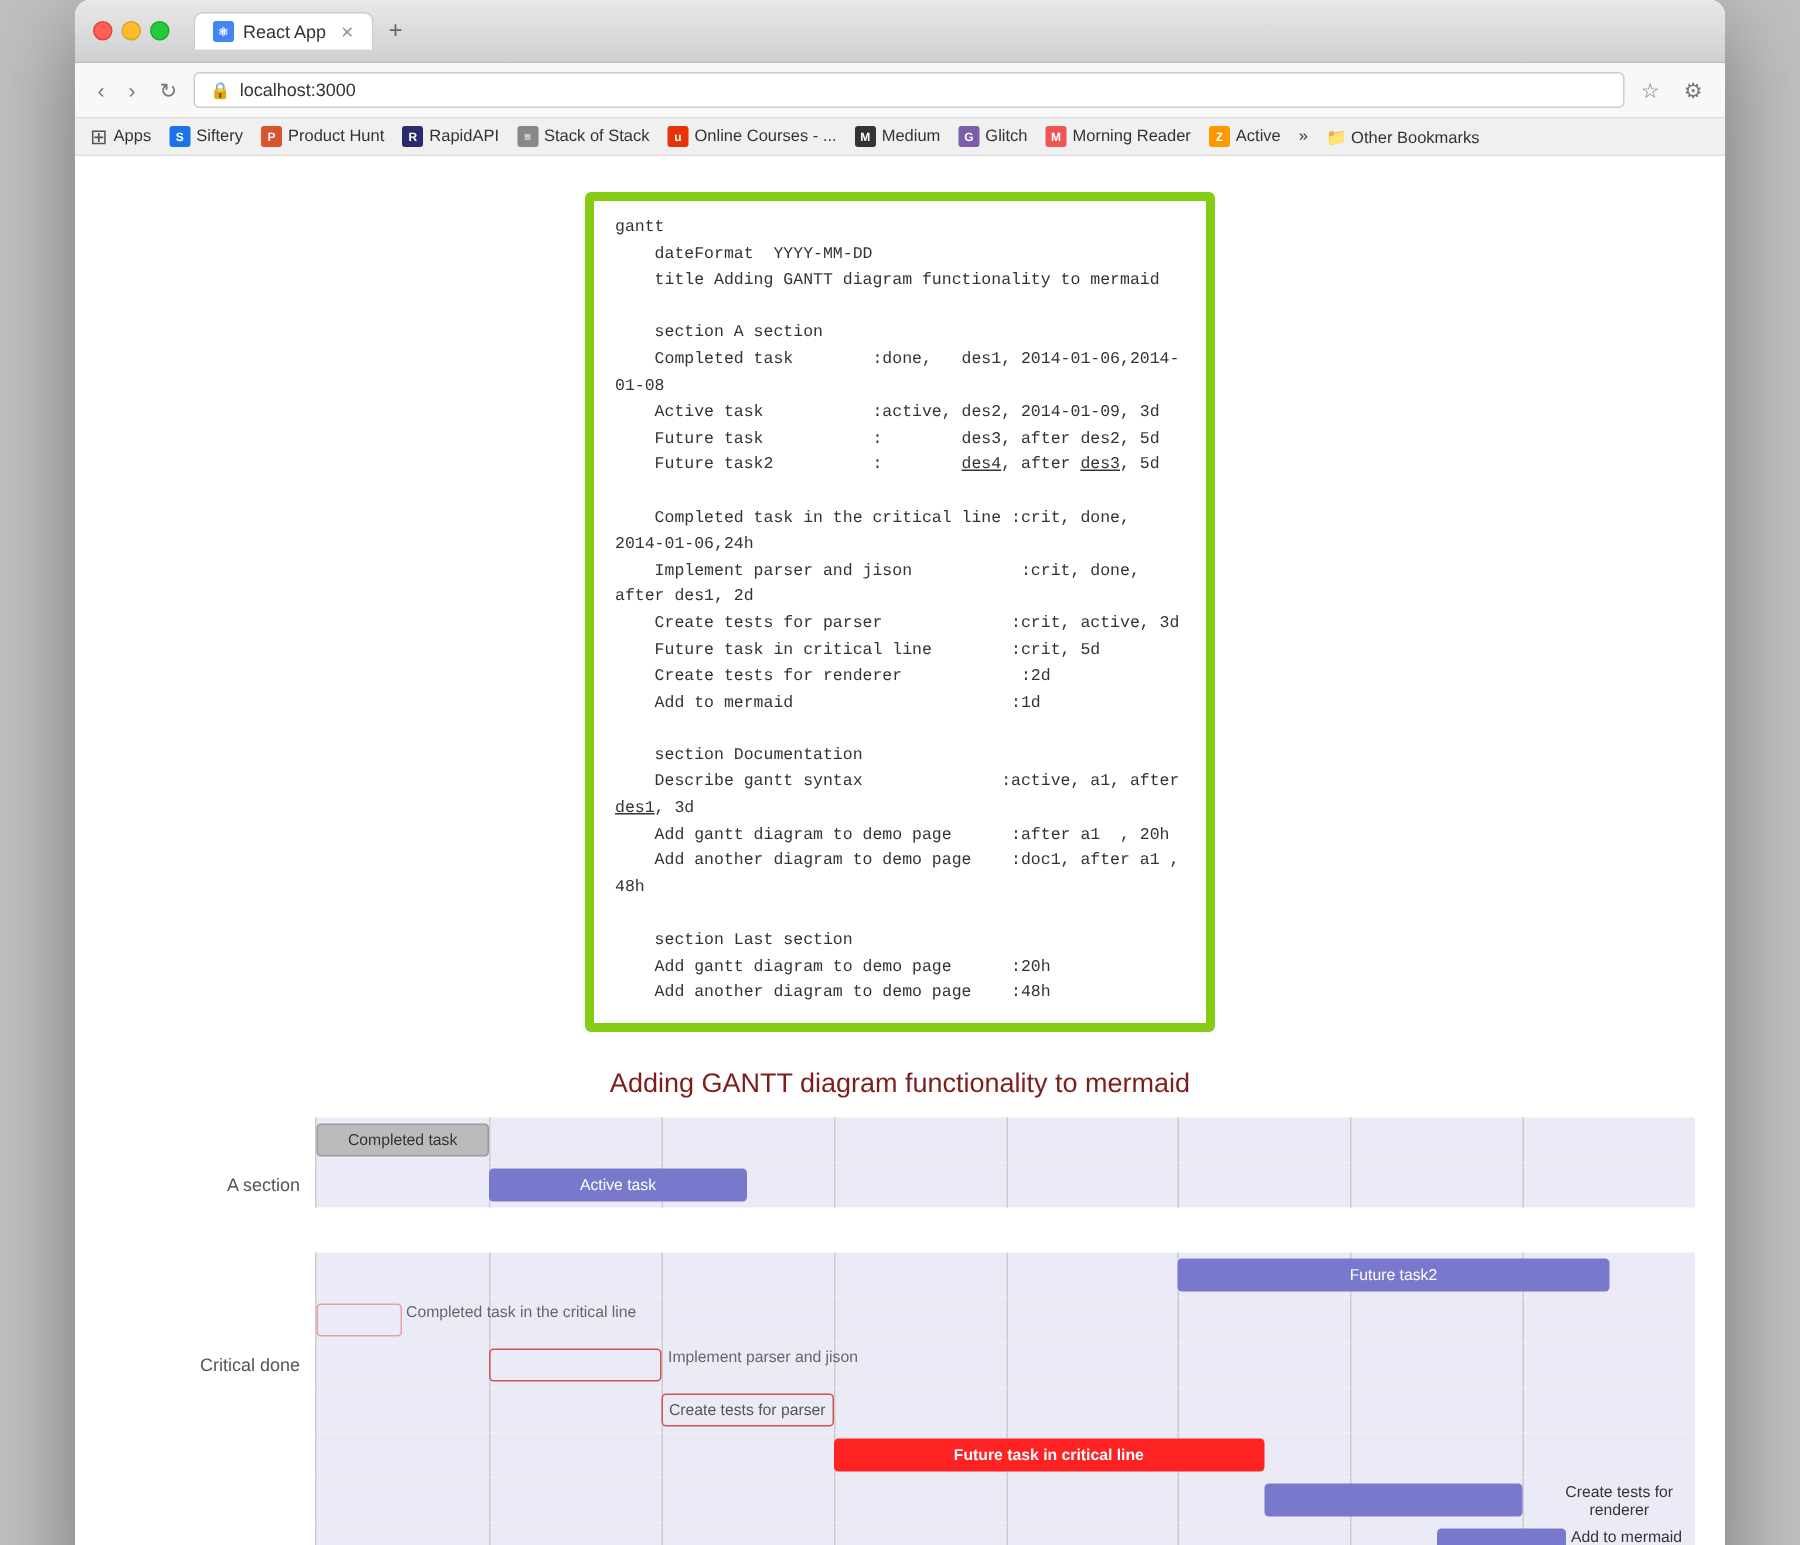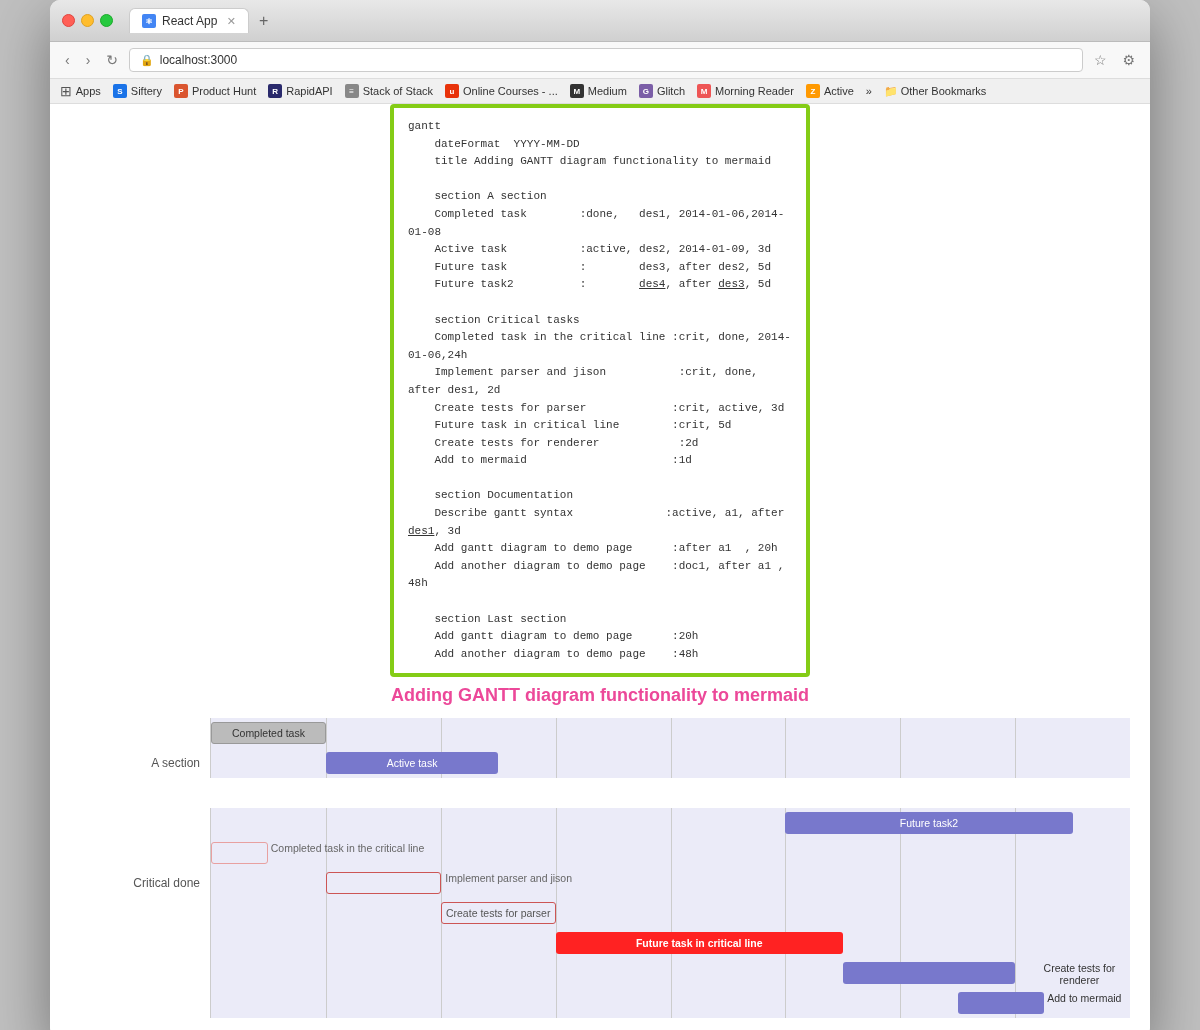--- a/index.html
+++ b/index.html
@@ -19,22 +19,22 @@
     .nav-bar { background: #f8f8f8; padding: 6px 10px; display: flex; align-items: center; gap: 6px; border-bottom: 1px solid #ddd; }
     .nav-btn { background: none; border: none; cursor: pointer; color: #777; font-size: 14px; padding: 3px 5px; border-radius: 3px; }
     .url-bar { flex: 1; background: white; border: 1px solid #ccc; border-radius: 4px; padding: 4px 10px; font-size: 12px; color: #333; display: flex; align-items: center; gap: 6px; }
     .url-lock { color: #5a5; font-size: 11px; }
     .url-text { color: #333; font-size: 12px; }
     .bookmarks-bar { background: #f0f0f0; padding: 4px 10px; display: flex; align-items: center; gap: 12px; border-bottom: 1px solid #ddd; overflow: hidden; }
     .bm-item { display: flex; align-items: center; gap: 4px; font-size: 11px; color: #333; cursor: pointer; white-space: nowrap; }
     .bm-icon { width: 14px; height: 14px; border-radius: 2px; display: flex; align-items: center; justify-content: center; font-size: 8px; font-weight: bold; color: white; }
     .bm-grid { color: #555; font-size: 14px; }
     .page-content { background: white; overflow-y: auto; }
-    .editor-area { margin: 0 auto; width: 420px; border: 4px solid #84cc16; border-radius: 4px; background: white; padding: 10px 14px; font-family: 'Courier New', monospace; font-size: 11px; line-height: 1.6; color: #333; }
-    .chart-title { text-align: center; font-size: 18px; font-weight: 700; color: #ec4899; margin: 8px 0 12px 0; }
+    .editor-area { margin: 24px auto; width: 420px; border: 6px solid #84cc16; border-radius: 4px; background: white; padding: 10px 14px; font-family: 'Courier New', monospace; font-size: 11px; line-height: 1.6; color: #333; }
+    .chart-title { text-align: center; font-size: 18px; font-weight: 400; color: #7f1d1d; margin: 8px 0 12px 0; }
     .gantt-container { padding: 0 20px 20px 20px; position: relative; }
   </style>
 </head>
 <body>
 
 <div class="browser-window">
 
   <div class="title-bar">
     <div class="traffic-lights">
       <div class="tl tl-red"></div>
@@ -118,21 +118,20 @@
       <div>gantt</div>
       <div>&nbsp;&nbsp;&nbsp;&nbsp;dateFormat &nbsp;YYYY-MM-DD</div>
       <div>&nbsp;&nbsp;&nbsp;&nbsp;title Adding GANTT diagram functionality to mermaid</div>
       <br>
       <div>&nbsp;&nbsp;&nbsp;&nbsp;section A section</div>
       <div>&nbsp;&nbsp;&nbsp;&nbsp;Completed task &nbsp;&nbsp;&nbsp;&nbsp;&nbsp;&nbsp;&nbsp;:done, &nbsp; des1, 2014-01-06,2014-01-08</div>
       <div>&nbsp;&nbsp;&nbsp;&nbsp;Active task &nbsp;&nbsp;&nbsp;&nbsp;&nbsp;&nbsp;&nbsp;&nbsp;&nbsp;&nbsp;:active, des2, 2014-01-09, 3d</div>
       <div>&nbsp;&nbsp;&nbsp;&nbsp;Future task &nbsp;&nbsp;&nbsp;&nbsp;&nbsp;&nbsp;&nbsp;&nbsp;&nbsp;&nbsp;: &nbsp;&nbsp;&nbsp;&nbsp;&nbsp;&nbsp; des3, after des2, 5d</div>
       <div>&nbsp;&nbsp;&nbsp;&nbsp;Future task2 &nbsp;&nbsp;&nbsp;&nbsp;&nbsp;&nbsp;&nbsp;&nbsp;&nbsp;: &nbsp;&nbsp;&nbsp;&nbsp;&nbsp;&nbsp; <span style="text-decoration:underline">des4</span>, after <span style="text-decoration:underline">des3</span>, 5d</div>
       <br>
-      <div>&nbsp;&nbsp;&nbsp;&nbsp;section Critical tasks</div>
       <div>&nbsp;&nbsp;&nbsp;&nbsp;Completed task in the critical line :crit, done, 2014-01-06,24h</div>
       <div>&nbsp;&nbsp;&nbsp;&nbsp;Implement parser and jison &nbsp;&nbsp;&nbsp;&nbsp;&nbsp;&nbsp;&nbsp;&nbsp;&nbsp;&nbsp;:crit, done, after des1, 2d</div>
       <div>&nbsp;&nbsp;&nbsp;&nbsp;Create tests for parser &nbsp;&nbsp;&nbsp;&nbsp;&nbsp;&nbsp;&nbsp;&nbsp;&nbsp;&nbsp;&nbsp;&nbsp;:crit, active, 3d</div>
       <div>&nbsp;&nbsp;&nbsp;&nbsp;Future task in critical line &nbsp;&nbsp;&nbsp;&nbsp;&nbsp;&nbsp;&nbsp;:crit, 5d</div>
       <div>&nbsp;&nbsp;&nbsp;&nbsp;Create tests for renderer &nbsp;&nbsp;&nbsp;&nbsp;&nbsp;&nbsp;&nbsp;&nbsp;&nbsp;&nbsp;&nbsp;:2d</div>
       <div>&nbsp;&nbsp;&nbsp;&nbsp;Add to mermaid &nbsp;&nbsp;&nbsp;&nbsp;&nbsp;&nbsp;&nbsp;&nbsp;&nbsp;&nbsp;&nbsp;&nbsp;&nbsp;&nbsp;&nbsp;&nbsp;&nbsp;&nbsp;&nbsp;&nbsp;&nbsp;:1d</div>
       <br>
       <div>&nbsp;&nbsp;&nbsp;&nbsp;section Documentation</div>
       <div>&nbsp;&nbsp;&nbsp;&nbsp;Describe gantt syntax &nbsp;&nbsp;&nbsp;&nbsp;&nbsp;&nbsp;&nbsp;&nbsp;&nbsp;&nbsp;&nbsp;&nbsp;&nbsp;:active, a1, after <span style="text-decoration:underline">des1</span>, 3d</div>
       <div>&nbsp;&nbsp;&nbsp;&nbsp;Add gantt diagram to demo page &nbsp;&nbsp;&nbsp;&nbsp;&nbsp;:after a1 &nbsp;, 20h</div>

